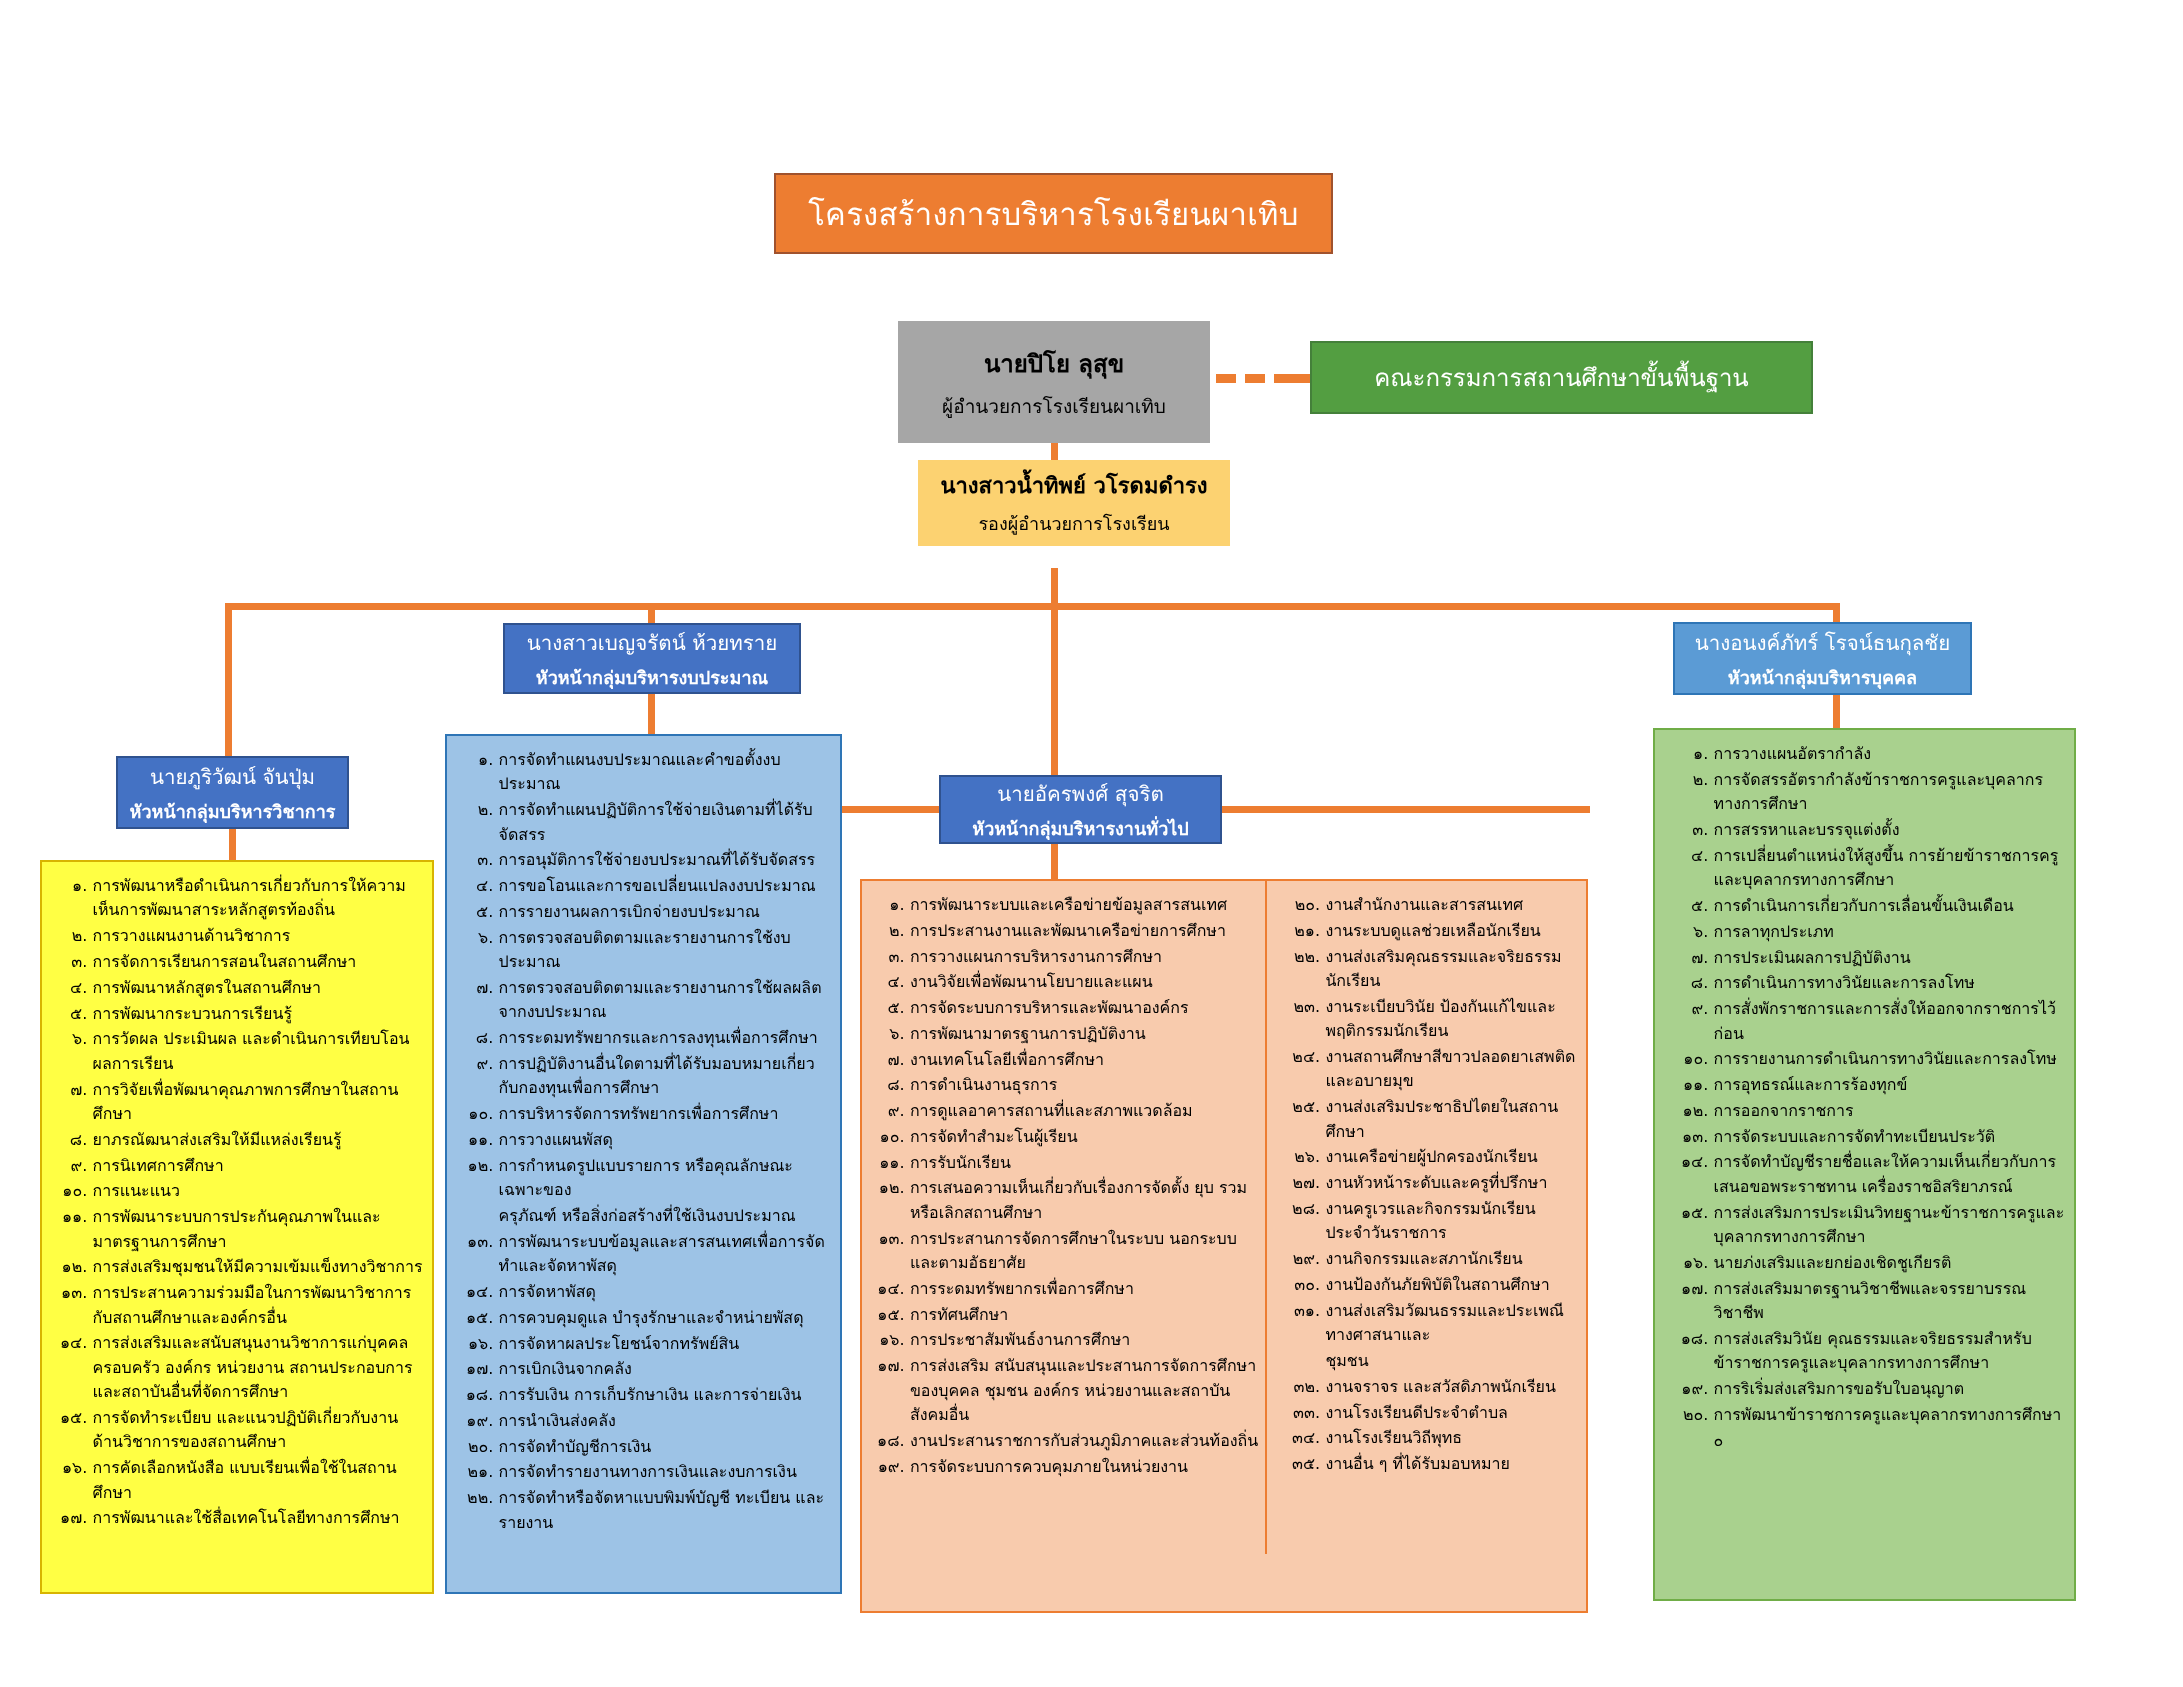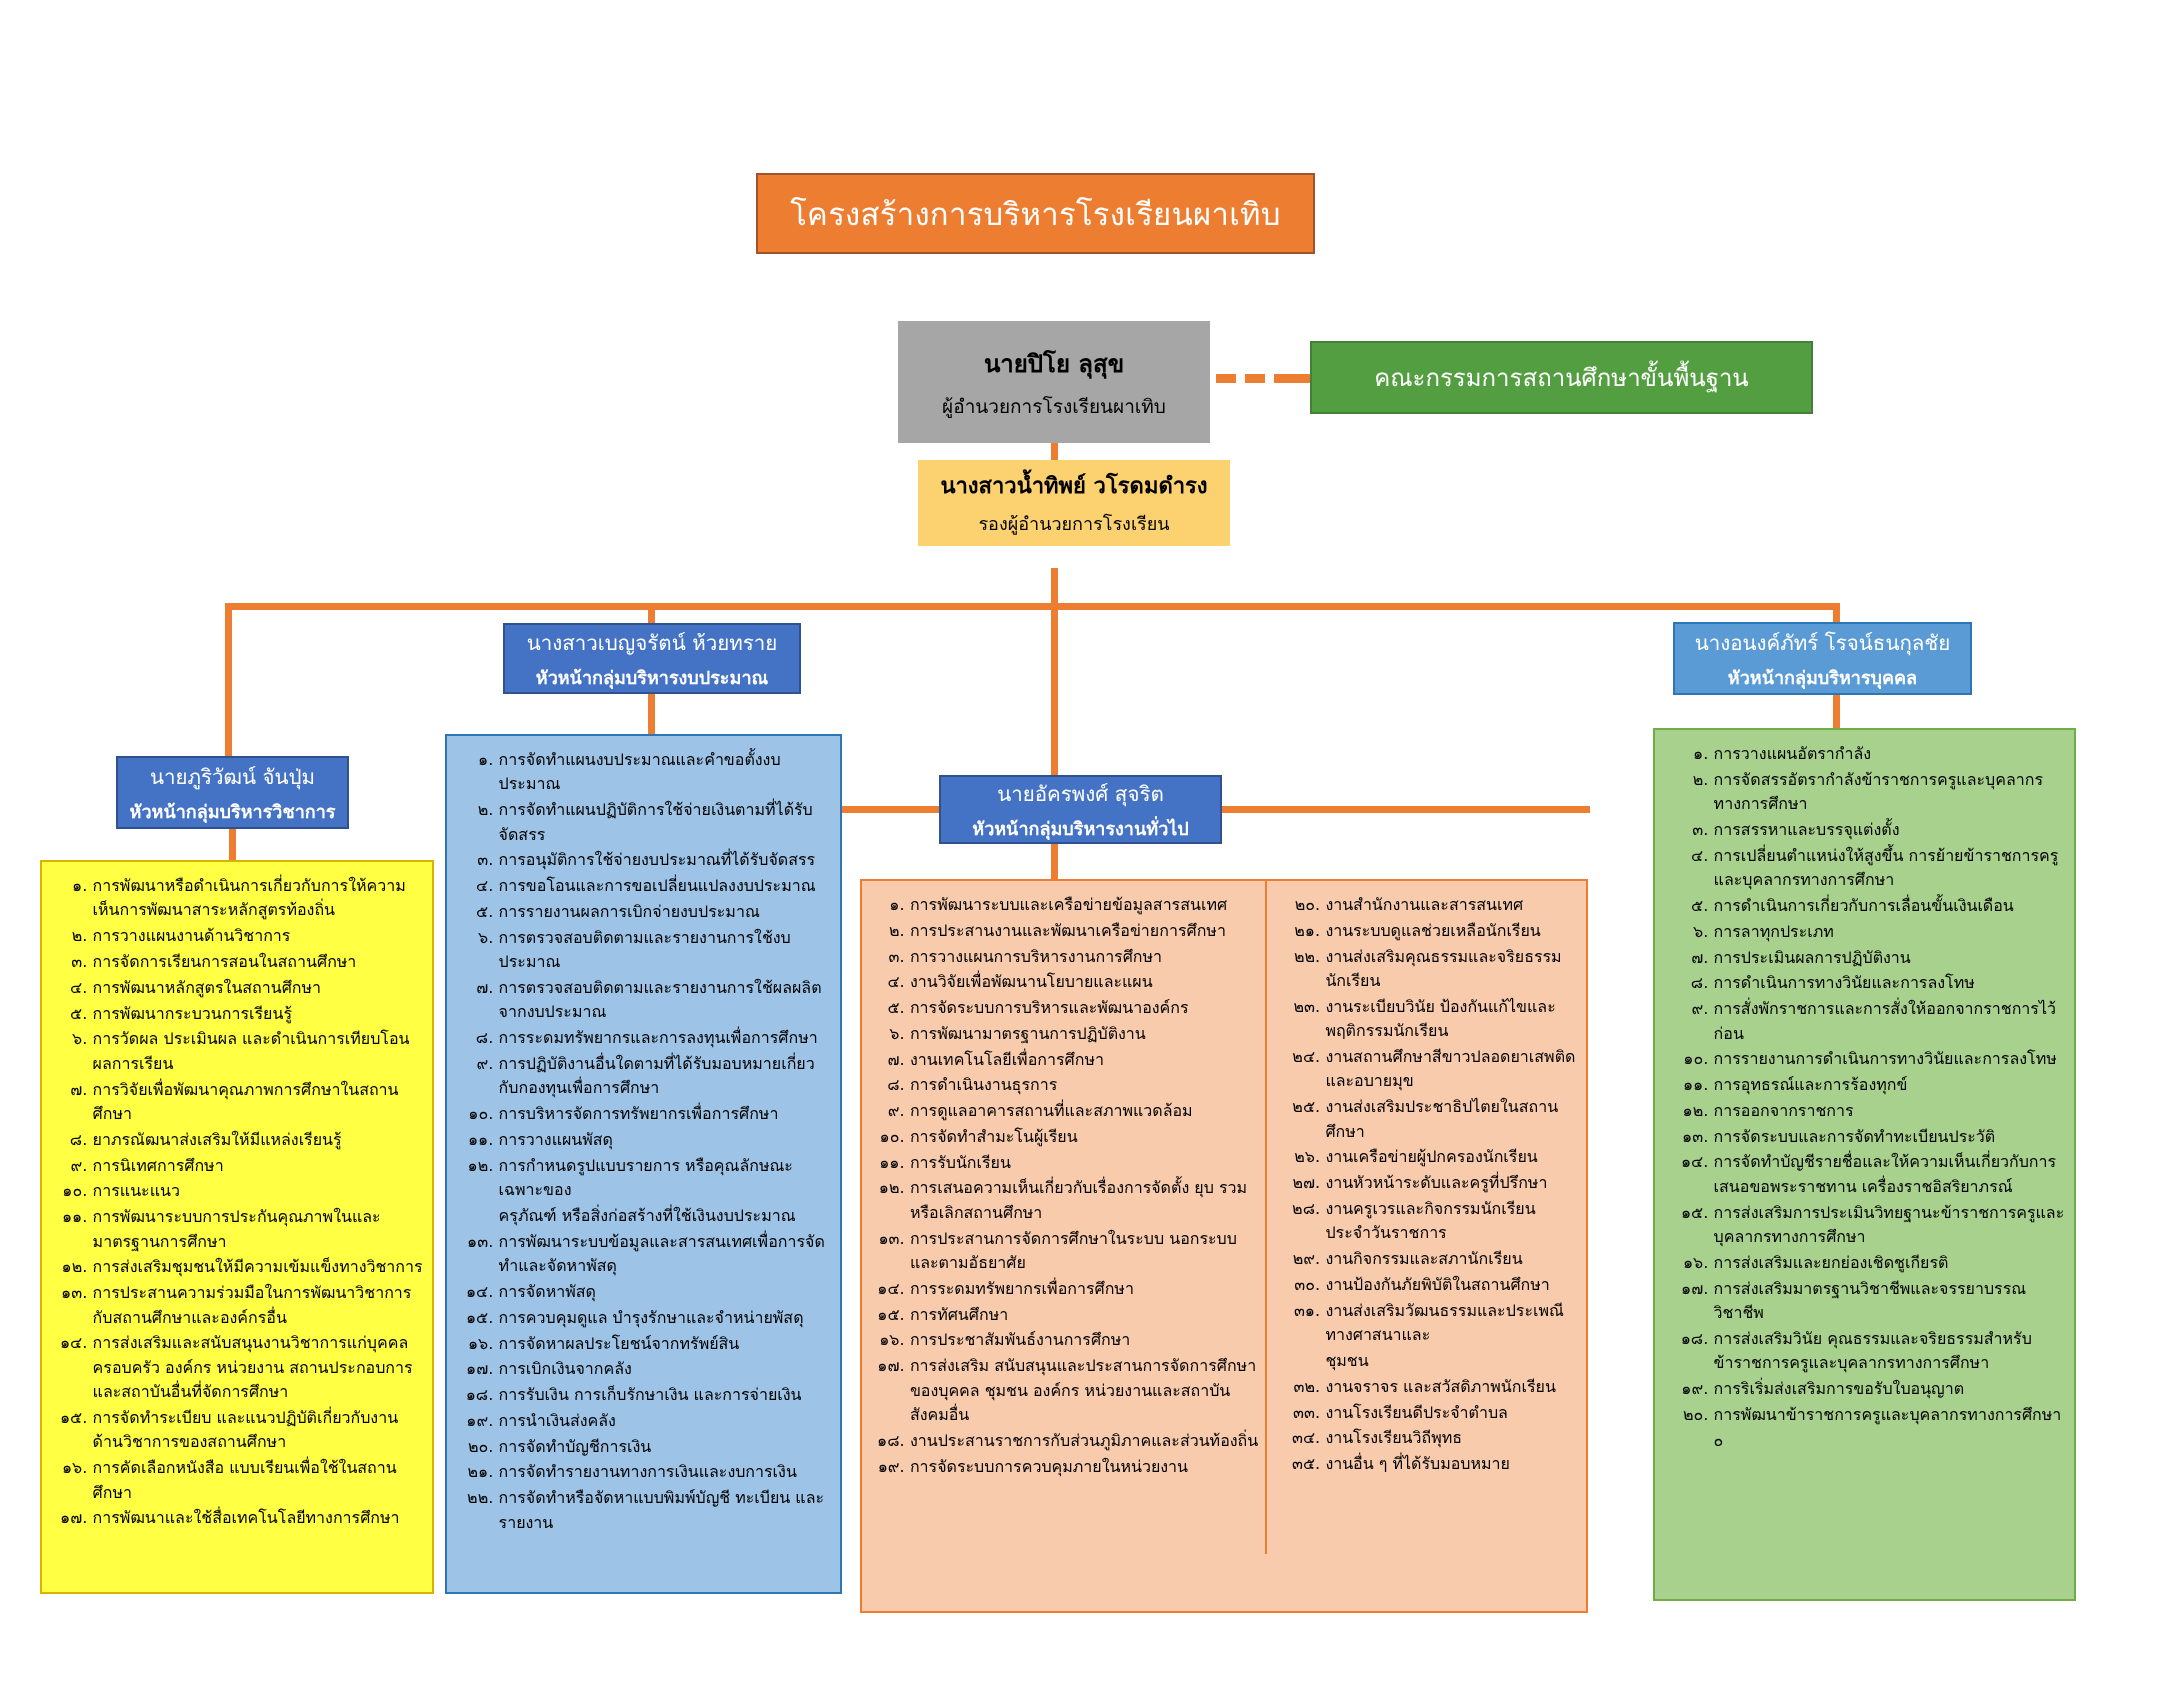--- a/index.html
+++ b/index.html
@@ -17,21 +17,21 @@
 
   
   .box {
     position: absolute;
     box-sizing: border-box;
     text-align: center;
   }
 
   
   #title-box {
-    left: 756px;
+    left: 774px;
     top: 173px;
     width: 559px;
     height: 81px;
     background: #ED7D31;
     border: 2.6px solid #A0522D;
     display: flex;
     align-items: center;
     justify-content: center;
   }
   #title-box .t {
@@ -657,21 +657,21 @@
       <li>
         <span class="num">๑๔.</span>
         <span class="txt">การจัดทำบัญชีรายชื่อและให้ความเห็นเกี่ยวกับการเสนอขอพระราชทาน   เครื่องราชอิสริยาภรณ์</span>
       </li>
       <li>
         <span class="num">๑๕.</span>
         <span class="txt">การส่งเสริมการประเมินวิทยฐานะข้าราชการครูและบุคลากรทางการศึกษา</span>
       </li>
       <li>
         <span class="num">๑๖.</span>
-        <span class="txt">การส่งเสริมและยกย่องเชิดชูเกียรติ</span>
+        <span class="txt">นายภ่งเสริมและยกย่องเชิดชูเกียรติ</span>
       </li>
       <li>
         <span class="num">๑๗.</span>
         <span class="txt">การส่งเสริมมาตรฐานวิชาชีพและจรรยาบรรณวิชาชีพ</span>
       </li>
       <li>
         <span class="num">๑๘.</span>
         <span class="txt">การส่งเสริมวินัย คุณธรรมและจริยธรรมสำหรับข้าราชการครูและบุคลากรทางการศึกษา</span>
       </li>
       <li>

